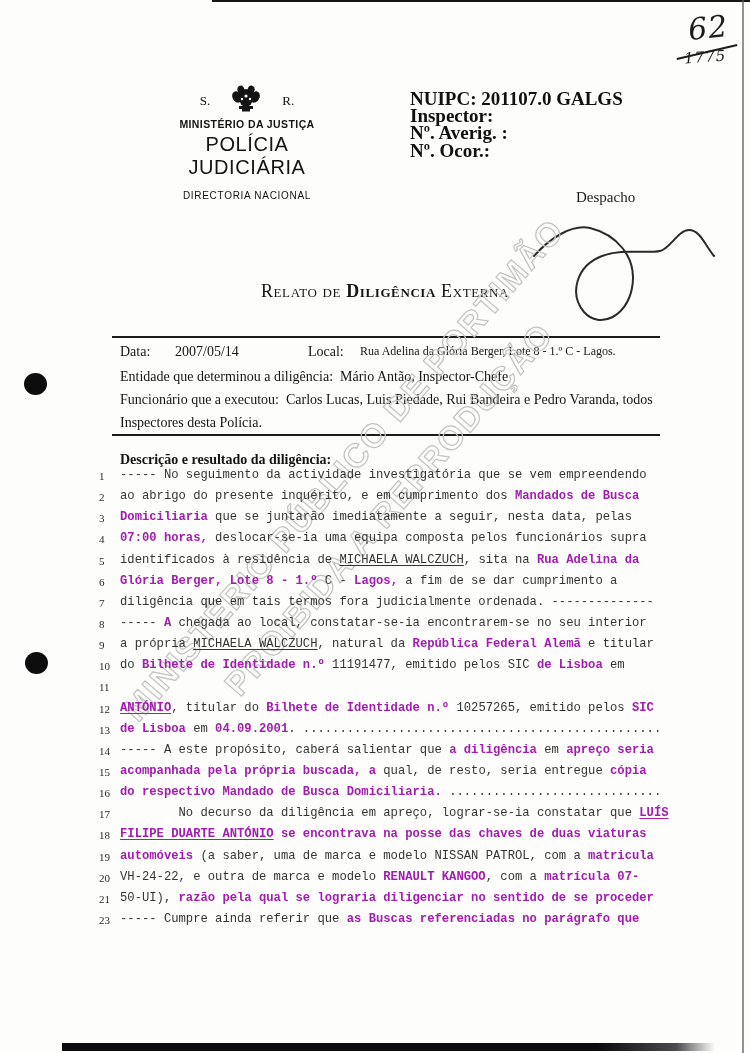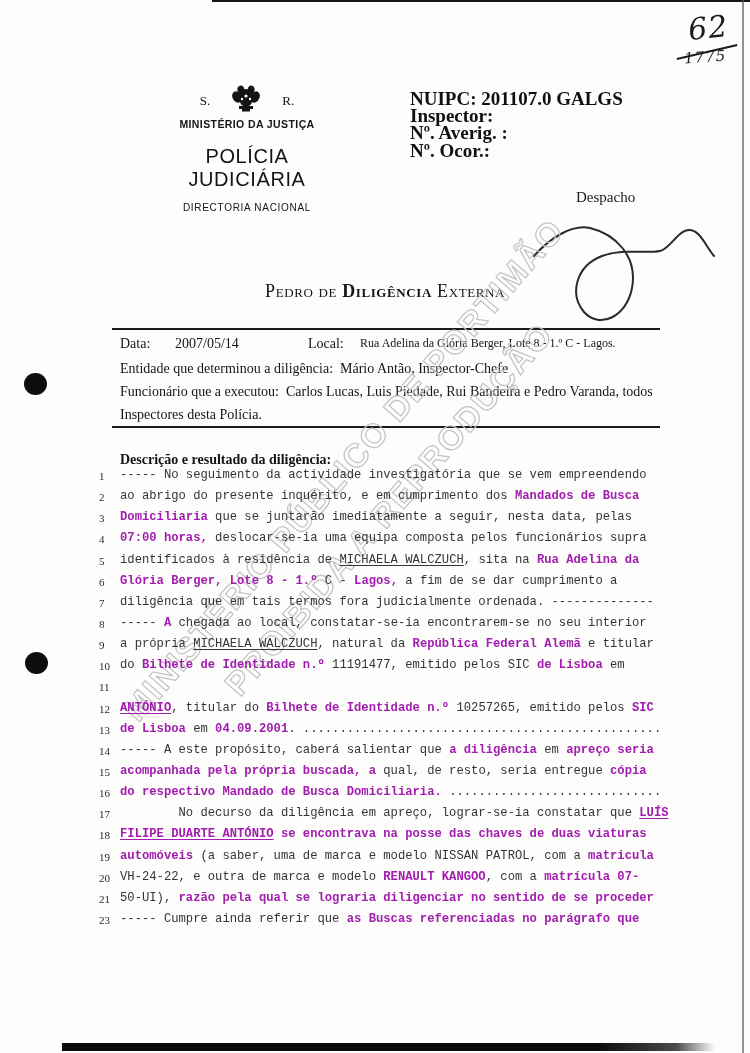--- a/index.html
+++ b/index.html
@@ -19,34 +19,34 @@
   .hand{position:absolute;color:#1c1c1c;font-family:"DejaVu Serif",serif;font-style:italic;}
   .hand-num{left:688px;top:10px;font-size:30px;transform:rotate(-6deg);letter-spacing:1px;}
   .hand-underline{position:absolute;left:676px;top:51px;width:62px;height:2px;background:#1c1c1c;transform:rotate(-13deg);}
   .hand-note{left:684px;top:48px;font-size:15px;transform:rotate(-4deg);letter-spacing:1px;}
   
   .hdr-left{position:absolute;left:152px;top:86px;width:190px;text-align:center;
     font-family:"Liberation Sans",sans-serif;color:#141414;}
   .crest-row{display:flex;align-items:center;justify-content:center;gap:16px;height:30px;}
   .crest-sr{font-family:"Liberation Serif",serif;font-size:13px;}
   .hdr-ministry{font-size:10.5px;font-weight:bold;letter-spacing:.4px;margin-top:2px;}
-  .hdr-org{font-size:20px;letter-spacing:.6px;margin-top:15px;font-weight:500;}
+  .hdr-org{font-size:20px;letter-spacing:.6px;margin-top:3px;font-weight:500;}
   .hdr-dir{font-size:10px;font-weight:normal;letter-spacing:.7px;margin-top:11px;}
   
   .hdr-right{position:absolute;left:410px;top:90px;width:240px;
     font-size:19px;font-weight:bold;line-height:17.2px;color:#101010;}
   .despacho{position:absolute;left:576px;top:189px;font-size:15px;}
   
   .signature{position:absolute;left:520px;top:200px;}
   
   .doc-title{position:absolute;left:0;top:281px;width:770px;text-align:center;
     font-variant:small-caps;font-size:18px;letter-spacing:.6px;color:#151515;}
   .doc-title .b{font-weight:bold;}
   
-  .info-table{position:absolute;left:112px;top:328px;width:548px;height:96px;
+  .info-table{position:absolute;left:112px;top:336px;width:548px;height:96px;
     border-top:2px solid #1a1a1a;border-bottom:2px solid #1a1a1a;font-size:14px;color:#151515;}
   .it-row1{position:relative;margin-top:6px;height:21px;white-space:nowrap;}
   .it-row1 .l1{position:absolute;left:8px;}
   .it-row1 .v1{position:absolute;left:63px;}
   .it-row1 .l2{position:absolute;left:196px;}
   .it-row1 .v2{position:absolute;left:248px;font-size:12px;}
   .it-row{margin:0 4px 0 8px;line-height:23px;}
   
   .watermark{position:absolute;left:60px;top:300px;width:660px;height:420px;
     transform:rotate(-49deg);transform-origin:50% 50%;text-align:center;
@@ -118,21 +118,21 @@
 
   <div class="despacho">Despacho</div>
 
   <div class="signature">
     <svg width="230" height="145" viewBox="0 0 230 145">
       <path d="M14,56 C30,38 52,24 70,28 C95,34 118,56 112,88 C107,116 80,130 64,112 C49,94 56,66 82,56 C103,48 124,54 140,51 C150,49 158,30 169,30 C180,30 185,45 194,56" fill="none" stroke="#2a2a2a" stroke-width="2" stroke-linecap="round"></path>
     </svg>
   </div>
 
   <div class="doc-title">
-    <span>Pedro de </span><span class="b">Diligência</span><span> Externa</span>
+    <span>Relato de </span><span class="b">Diligência</span><span> Externa</span>
   </div>
 
   <div class="info-table">
     <div class="it-row1">
       <span class="l1">Data:</span>
       <span class="v1">2007/05/14</span>
       <span class="l2">Local:</span>
       <span class="v2">Rua Adelina da Glória Berger, Lote 8 - 1.º C - Lagos.</span>
     </div>
     <div class="it-row">

